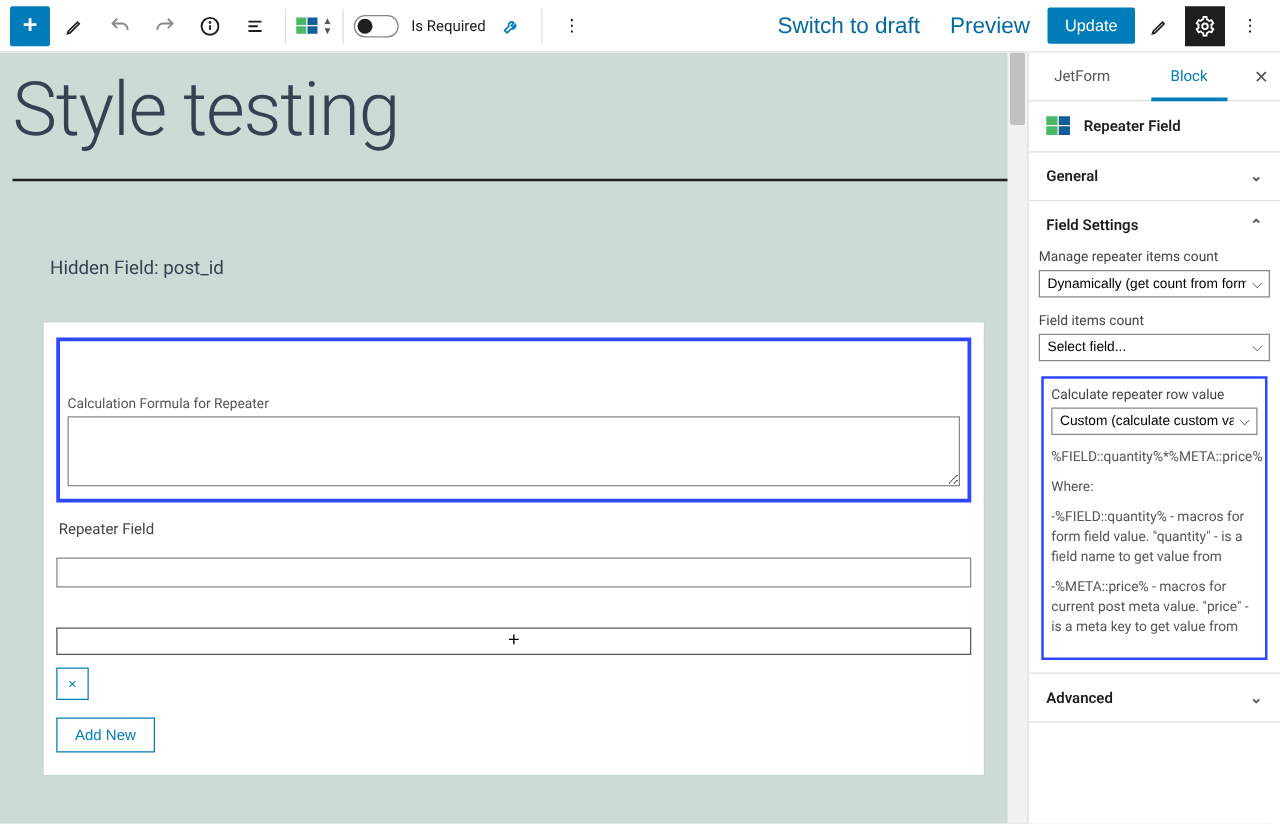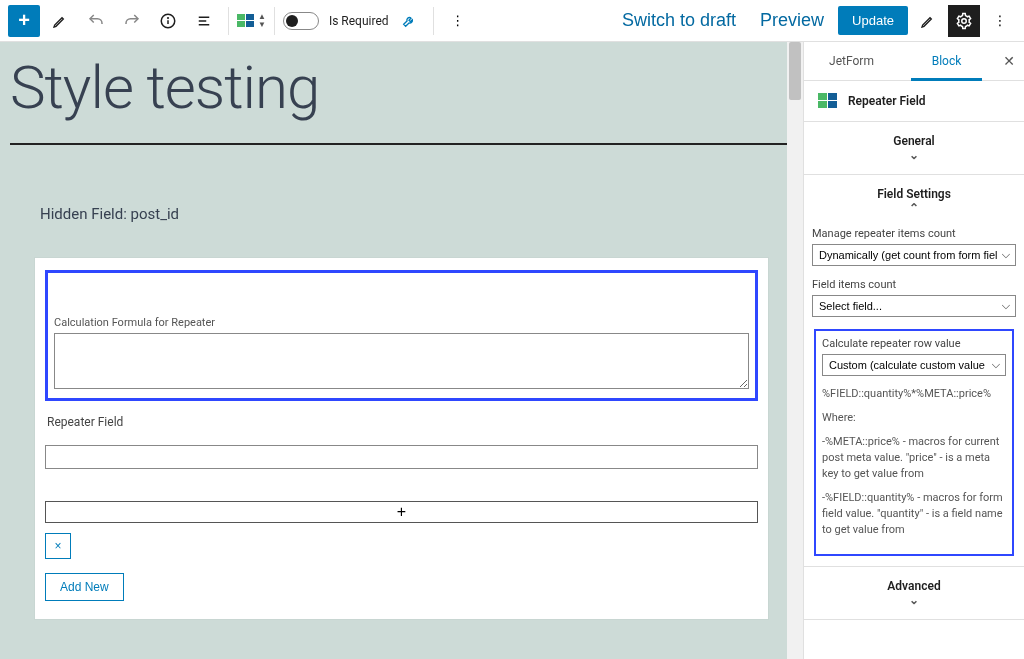--- a/index.html
+++ b/index.html
@@ -39,33 +39,33 @@
 .field-label { font-size: 12px; color: #444; margin-bottom: 16px; margin-left: 2px;}
 .sub-label { font-size: 11px; color:#444; margin-bottom: 6px; margin-left:2px;}
 .text-input { width: 100%; height: 24px; border: 1px solid #888; padding: 2px 4px; font-size: 12px; }
 .plus-row { width: 100%; height: 22px; border: 1px solid #555; display:flex; align-items:center; justify-content:center; font-size: 16px; margin-top: 32px; cursor:pointer; background:#fff;}
 .remove-btn { width:26px; height:26px; border:1px solid #007cba; background:#fff; color:#007cba; font-size:12px; margin-top:10px; cursor:pointer;}
 .addnew-btn { border:1px solid #007cba; background:#fff; color:#007cba; font-size:12px; padding:6px 14px; margin-top:14px; cursor:pointer;}
 .scrollbar-gap { position:absolute; right:0; top:0; bottom:0; width:16px; background:#f1f1f1;}
 .scrollthumb { position:absolute; top:0; width:12px; left:2px; height:58px; background:#c1c1c1; border-radius:2px;}
 
 
-.sidebar { width: 221px; border-left: 1px solid #e0e0e0; display: flex; flex-direction: column; overflow-y:auto; }
+.sidebar { width: 202px; border-left: 1px solid #e0e0e0; display: flex; flex-direction: column; overflow-y:auto; }
 .tabs { display: flex; border-bottom: 1px solid #e0e0e0; }
 .tab { flex:1; text-align:center; padding: 12px 0; font-size: 12px; color:#555; cursor:pointer; position:relative;}
 .tab.active { color:#007cba; font-weight:400;}
 .tab.active::after { content:""; position:absolute; left:12px; right:12px; bottom:-1px; height:3px; background:#007cba;}
 .tab-close { width:30px; display:flex; align-items:center; justify-content:center; font-size:14px; color:#555; cursor:pointer;}
 .block-type { display:flex; align-items:center; gap:10px; padding:12px 14px; border-bottom:1px solid #e0e0e0;}
 .block-type-icon { width:20px; height:16px; display:grid; grid-template-columns: repeat(2, 9px); grid-template-rows: repeat(2,7px); gap:1px;}
 .block-type-icon span { background:#4ab866; }
 .block-type-icon span:nth-child(2), .block-type-icon span:nth-child(4){ background:#135e96;}
 .block-type-name { font-size:12px; font-weight:600;}
 .panel { border-bottom:1px solid #e0e0e0; }
-.panel-head { display:flex; align-items:center; justify-content:space-between; padding:12px 14px; cursor:pointer; font-size:12px; font-weight:600;flex-direction:column;}
+.panel-head { display:flex; align-items:center; justify-content:space-between; padding:12px 14px; cursor:pointer; font-size:12px; font-weight:600;}
 .panel-body { padding: 0 8px 10px 8px; }
 .panel-label { font-size:11px; color:#444; margin-bottom:4px;}
 .panel-select { width:100%; border:1px solid #888; font-size:11px; padding:4px 18px 4px 6px; background:#fff; appearance:none; position:relative; }
 .select-wrap { position:relative; margin-bottom:12px;}
 .select-wrap::after { content:"⌵"; position:absolute; right:6px; top:4px; font-size:11px; color:#555; pointer-events:none;}
 .highlight { border:2px solid #2f47ff; padding:6px 6px 8px 6px; margin:0 2px;}
 .help-text { font-size:11px; color:#555; line-height:1.45; margin-top:10px;}
 .help-text p { margin-bottom:8px;}
 .chev { font-size:12px; color:#555;}
 svg { display:block; }
@@ -218,22 +218,22 @@
           <div class="highlight">
             <div class="panel-label">Calculate repeater row value</div>
             <div class="select-wrap" style="margin-bottom:0;">
               <select class="panel-select">
                 <option>Custom (calculate custom value for each</option>
               </select>
             </div>
             <div class="help-text">
               <p>%FIELD::quantity%*%META::price%</p>
               <p>Where:</p>
+              <p>-%FIELD::quantity% - macros for form field value. "quantity" - is a field name to get value from</p>
               <p>-%META::price% - macros for current post meta value. "price" - is a meta key to get value from</p>
-              <p>-%FIELD::quantity% - macros for form field value. "quantity" - is a field name to get value from</p>
             </div>
           </div>
         </div>
       </div>
 
       <div class="panel">
         <div class="panel-head">
           <span>Advanced</span>
           <span class="chev">⌄</span>
         </div>

